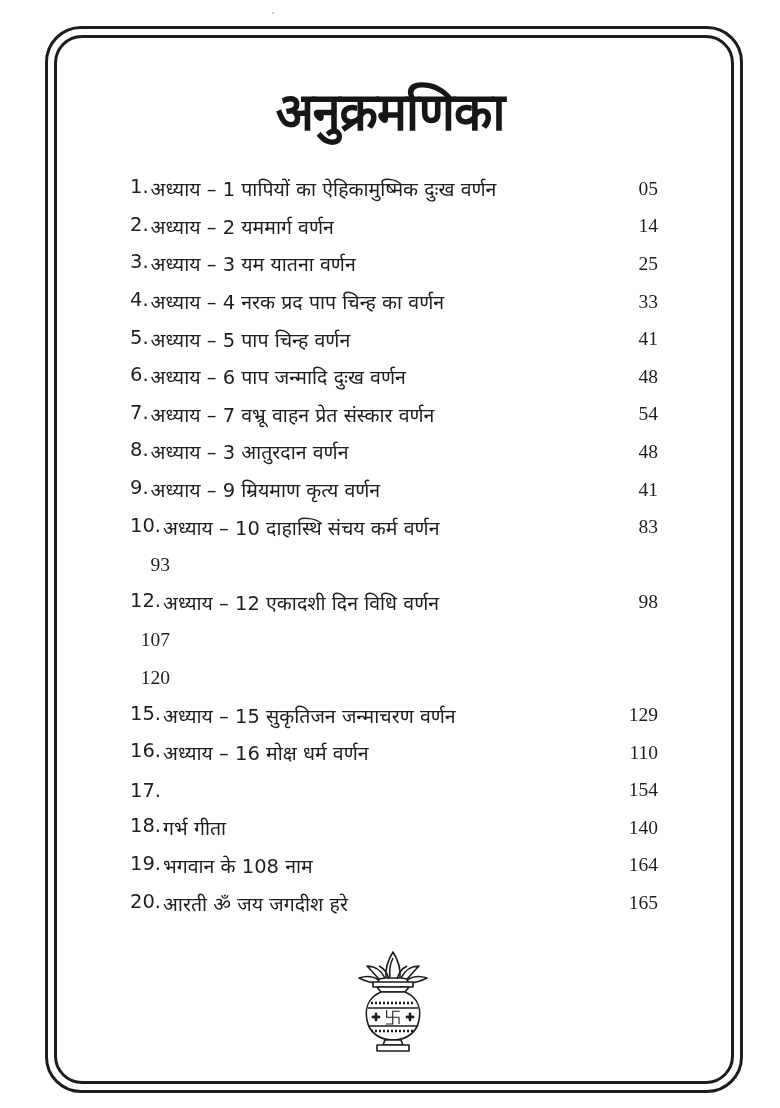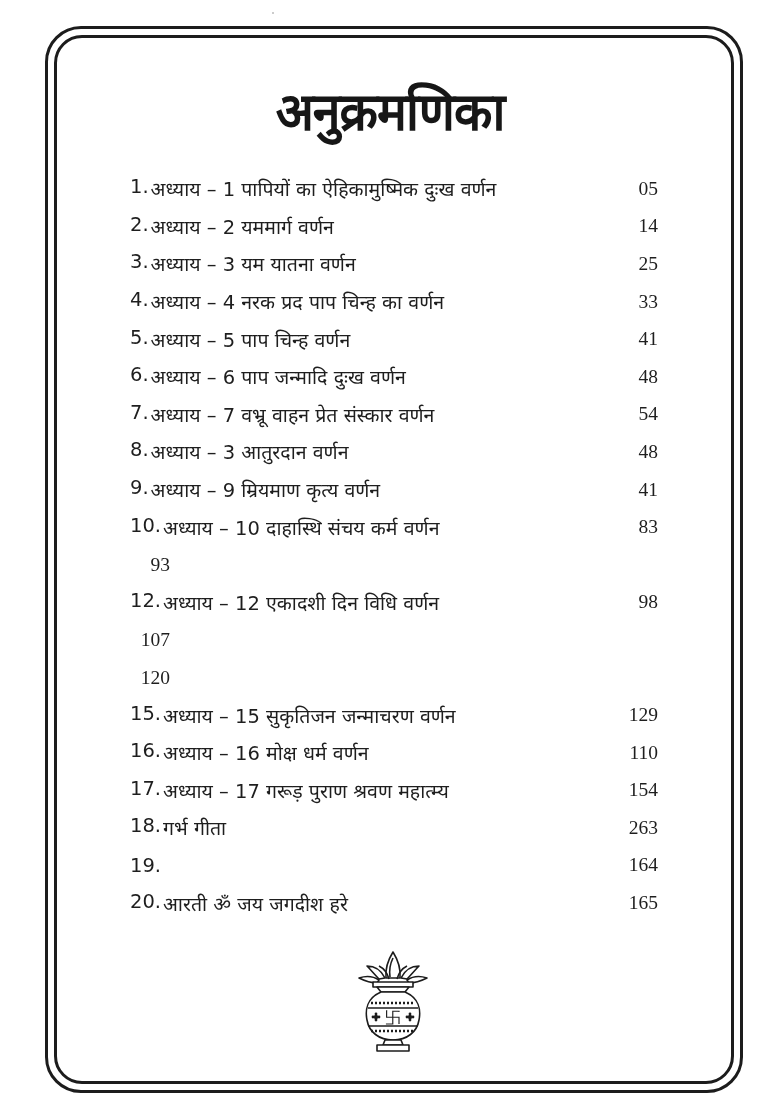--- a/index.html
+++ b/index.html
@@ -197,34 +197,34 @@
   <div class="toc-row">
     <span class="toc-label">
         <span>16.</span>
         <span>अध्याय – 16 मोक्ष धर्म वर्णन</span>
       </span>
     <span class="toc-page">110</span>
   </div>
   <div class="toc-row">
     <span class="toc-label">
         <span>17.</span>
-        <span>अध्याय – 17 गरूड़ पुराण श्रवण महात्म्य</span>
       </span>
     <span class="toc-page">154</span>
   </div>
   <div class="toc-row">
     <span class="toc-label">
         <span>18.</span>
         <span>गर्भ गीता</span>
       </span>
-    <span class="toc-page">263</span>
+    <span class="toc-page">140</span>
   </div>
   <div class="toc-row">
     <span class="toc-label">
         <span>19.</span>
+        <span>भगवान के 108 नाम</span>
       </span>
     <span class="toc-page">164</span>
   </div>
   <div class="toc-row">
     <span class="toc-label">
         <span>20.</span>
         <span>आरती ॐ जय जगदीश हरे</span>
       </span>
     <span class="toc-page">165</span>
   </div>

